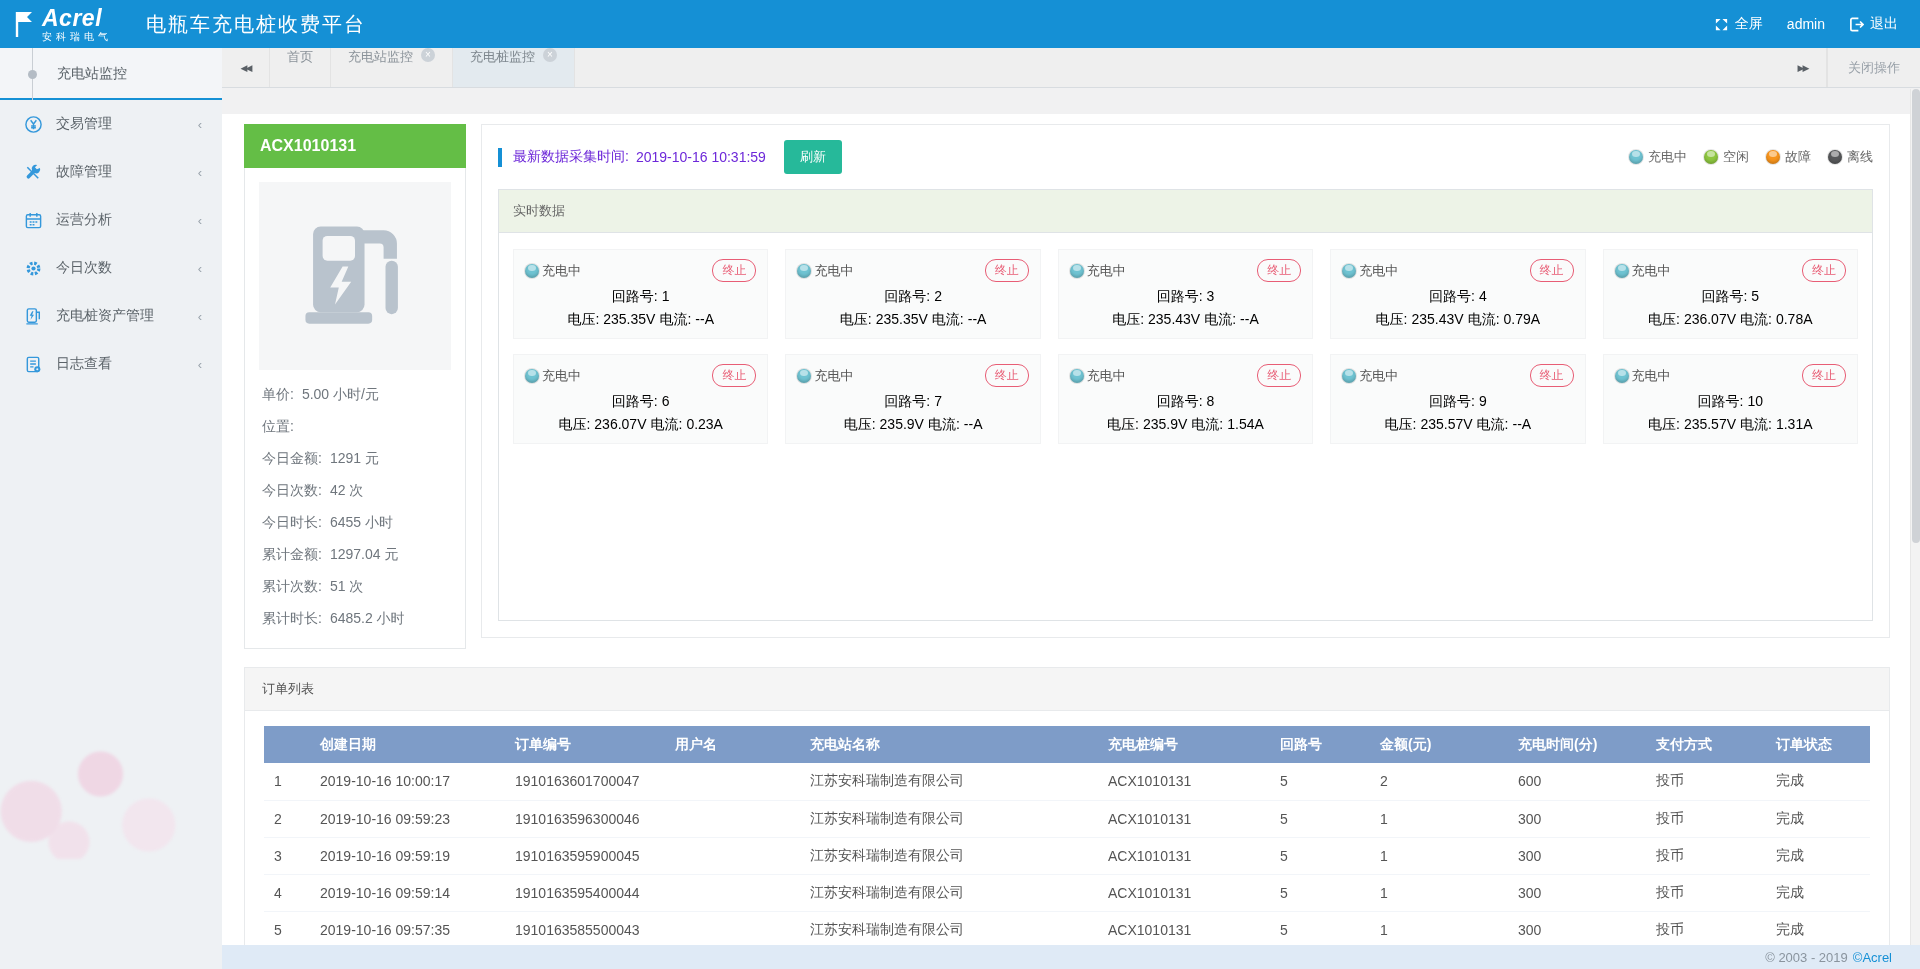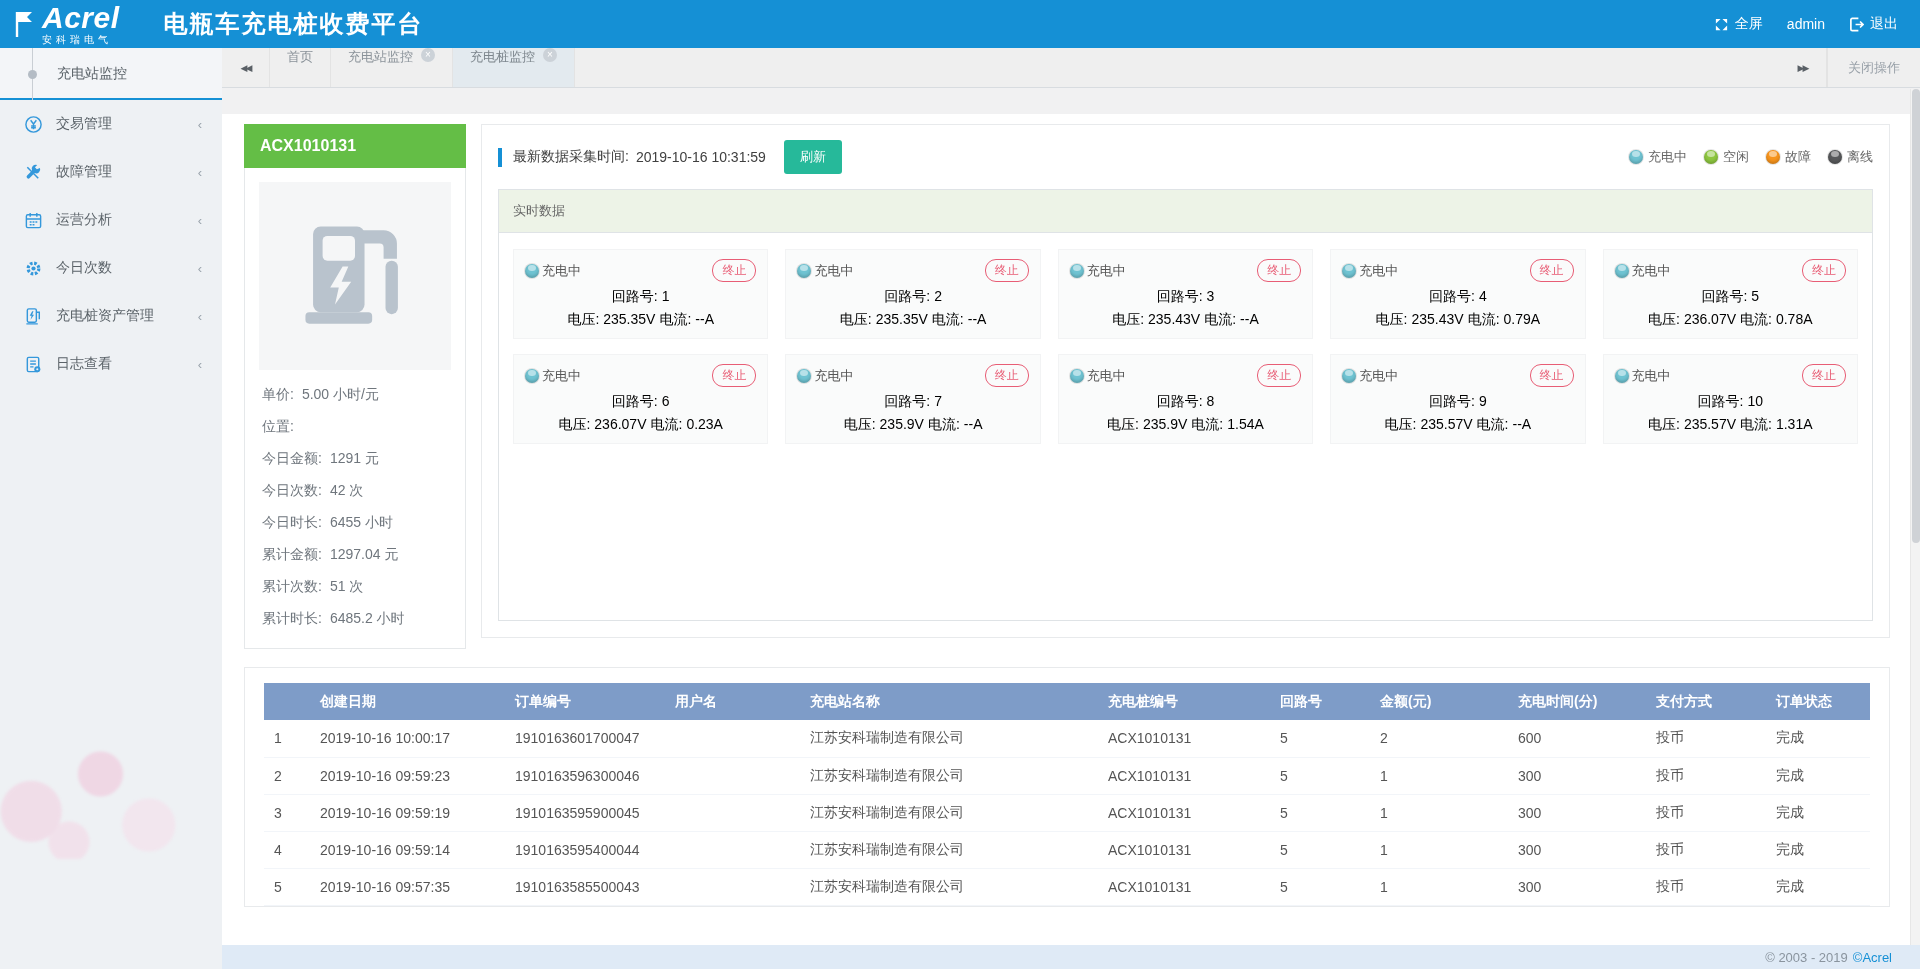--- a/index.html
+++ b/index.html
@@ -5,23 +5,23 @@
   * { margin:0; padding:0; box-sizing:border-box; }
   html,body { width:1920px; height:969px; overflow:hidden;
     font-family:"Liberation Sans","DejaVu Sans",sans-serif; background:#fff; }
   .app { display:flex; flex-direction:column; height:100%; }
 
   
   .topbar { height:48px; background:#1590d5; display:flex; align-items:center;
     color:#fff; padding:0 22px 0 14px; flex:none; }
   .logo { display:flex; align-items:center; gap:6px; }
   .logo-txt { display:flex; flex-direction:column; line-height:1; }
-  .logo-main { font-size:30px; font-weight:bold; font-style:italic; letter-spacing:.5px; }
+  .logo-main { font-size:23px; font-weight:bold; font-style:italic; letter-spacing:.5px; }
   .logo-sub { font-size:10px; letter-spacing:4px; margin-top:2px; }
-  .app-title { font-size:24px; font-weight:bold; margin-left:44px; letter-spacing:2px; }
+  .app-title { font-size:20px; font-weight:normal; margin-left:34px; letter-spacing:2px; }
   .top-right { margin-left:auto; display:flex; align-items:center; gap:7px; font-size:14px; }
   .top-right .sep { width:10px; }
   .top-link { display:flex; align-items:center; gap:6px; cursor:pointer; }
 
   
   .tabbar { height:40px; background:#efefef; border-bottom:1px solid #d8dce0;
     display:flex; align-items:stretch; font-size:13px; flex:none; }
   .tab-nav { width:48px; display:flex; align-items:center; justify-content:center;
     color:#5a6066; font-size:9px; letter-spacing:-2px; border-right:1px solid #e3e3e3; cursor:pointer; }
   .tab { display:flex; align-items:flex-start; gap:8px; padding:0 17px;
@@ -65,21 +65,21 @@
   .pile-head { height:44px; background:#64be46; color:#fff; font-size:16px; font-weight:600;
     display:flex; align-items:center; padding:0 16px; }
   .pile-body { border:1px solid #e5e8ea; border-top:none; padding:14px 14px 6px; background:#fff; }
   .pile-icon-box { background:#f5f6f7; height:188px; display:flex; align-items:center; justify-content:center; margin-bottom:16px; }
   .stat { display:flex; gap:8px; font-size:14px; color:#6f767d; margin:0 3px 14px; }
 
   
   .monitor-panel { flex:1; min-width:0; border:1px solid #e8eaec; background:#fff; padding:15px 16px 16px; }
   .mon-top { display:flex; align-items:center; }
   .blue-bar { width:4px; height:19px; background:#1590d5; margin-right:11px; flex:none; }
-  .mon-label, .mon-time { font-size:14px; color:#404040; }
+  .mon-label, .mon-time { font-size:14px; color:#6d28d9; }
   .mon-time { margin-left:7px; }
   .refresh-btn { margin-left:18px; background:#26b99a; color:#fff; border:none; cursor:pointer;
     padding:8px 16px; font-size:13px; border-radius:3px; font-family:inherit; }
   .legend { margin-left:auto; display:flex; align-items:center; gap:17px; font-size:13px; color:#666; }
   .legend-item { display:flex; align-items:center; gap:5px; }
   .dot { width:14px; height:14px; border-radius:50%; position:relative; flex:none;
     box-shadow: inset 0 -2px 3px rgba(0,0,0,.18), 0 0 0 1px rgba(0,0,0,.10); }
   .dot::after { content:''; position:absolute; left:3px; right:3px; top:1px; height:45%;
     border-radius:50%; background:rgba(255,255,255,.5); }
 
@@ -457,20 +457,21 @@
                   <div class="cc-line"><span>回路号:</span><span>10</span></div>
                   <div class="cc-line"><span>电压:</span><span>235.57V</span><span>电流:</span><span>1.31A</span></div>
                 </div>
 
               </div>
             </div>
           </div>
         </div>
 
         <div class="orders-panel">
+          <div class="orders-head">订单列表</div>
           <div class="orders-table-wrap">
             <table>
               <colgroup>
                 <col style="width:46px">
                   <col style="width:195px">
                   <col style="width:160px">
                   <col style="width:135px">
                 <col style="width:298px">
                   <col style="width:172px">
                   <col style="width:100px">

